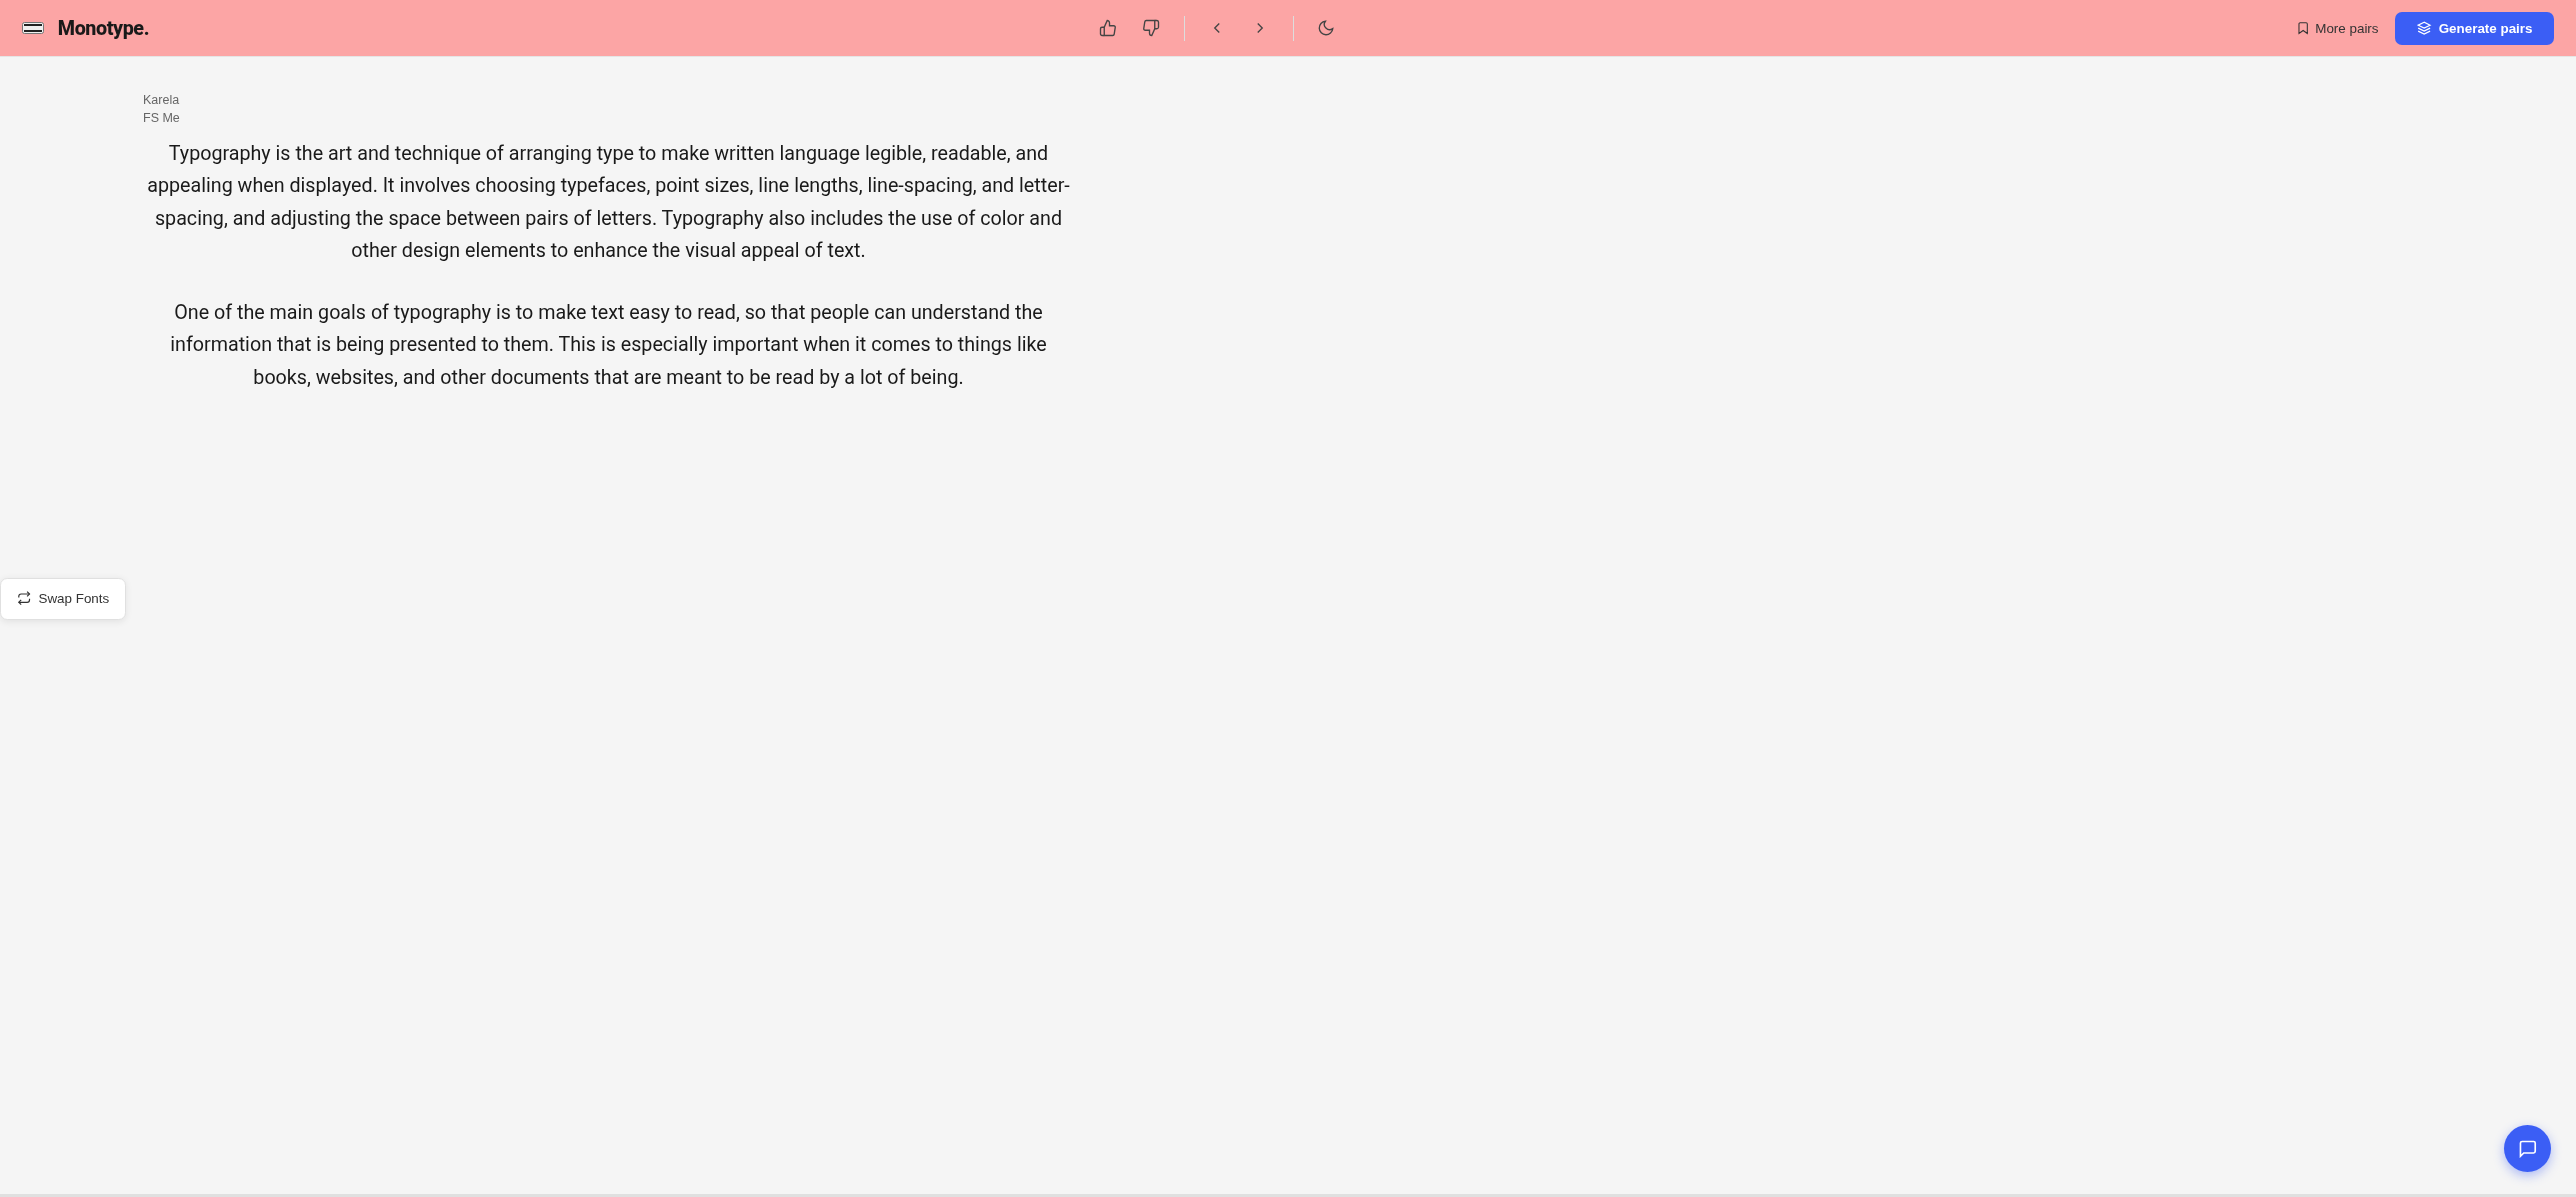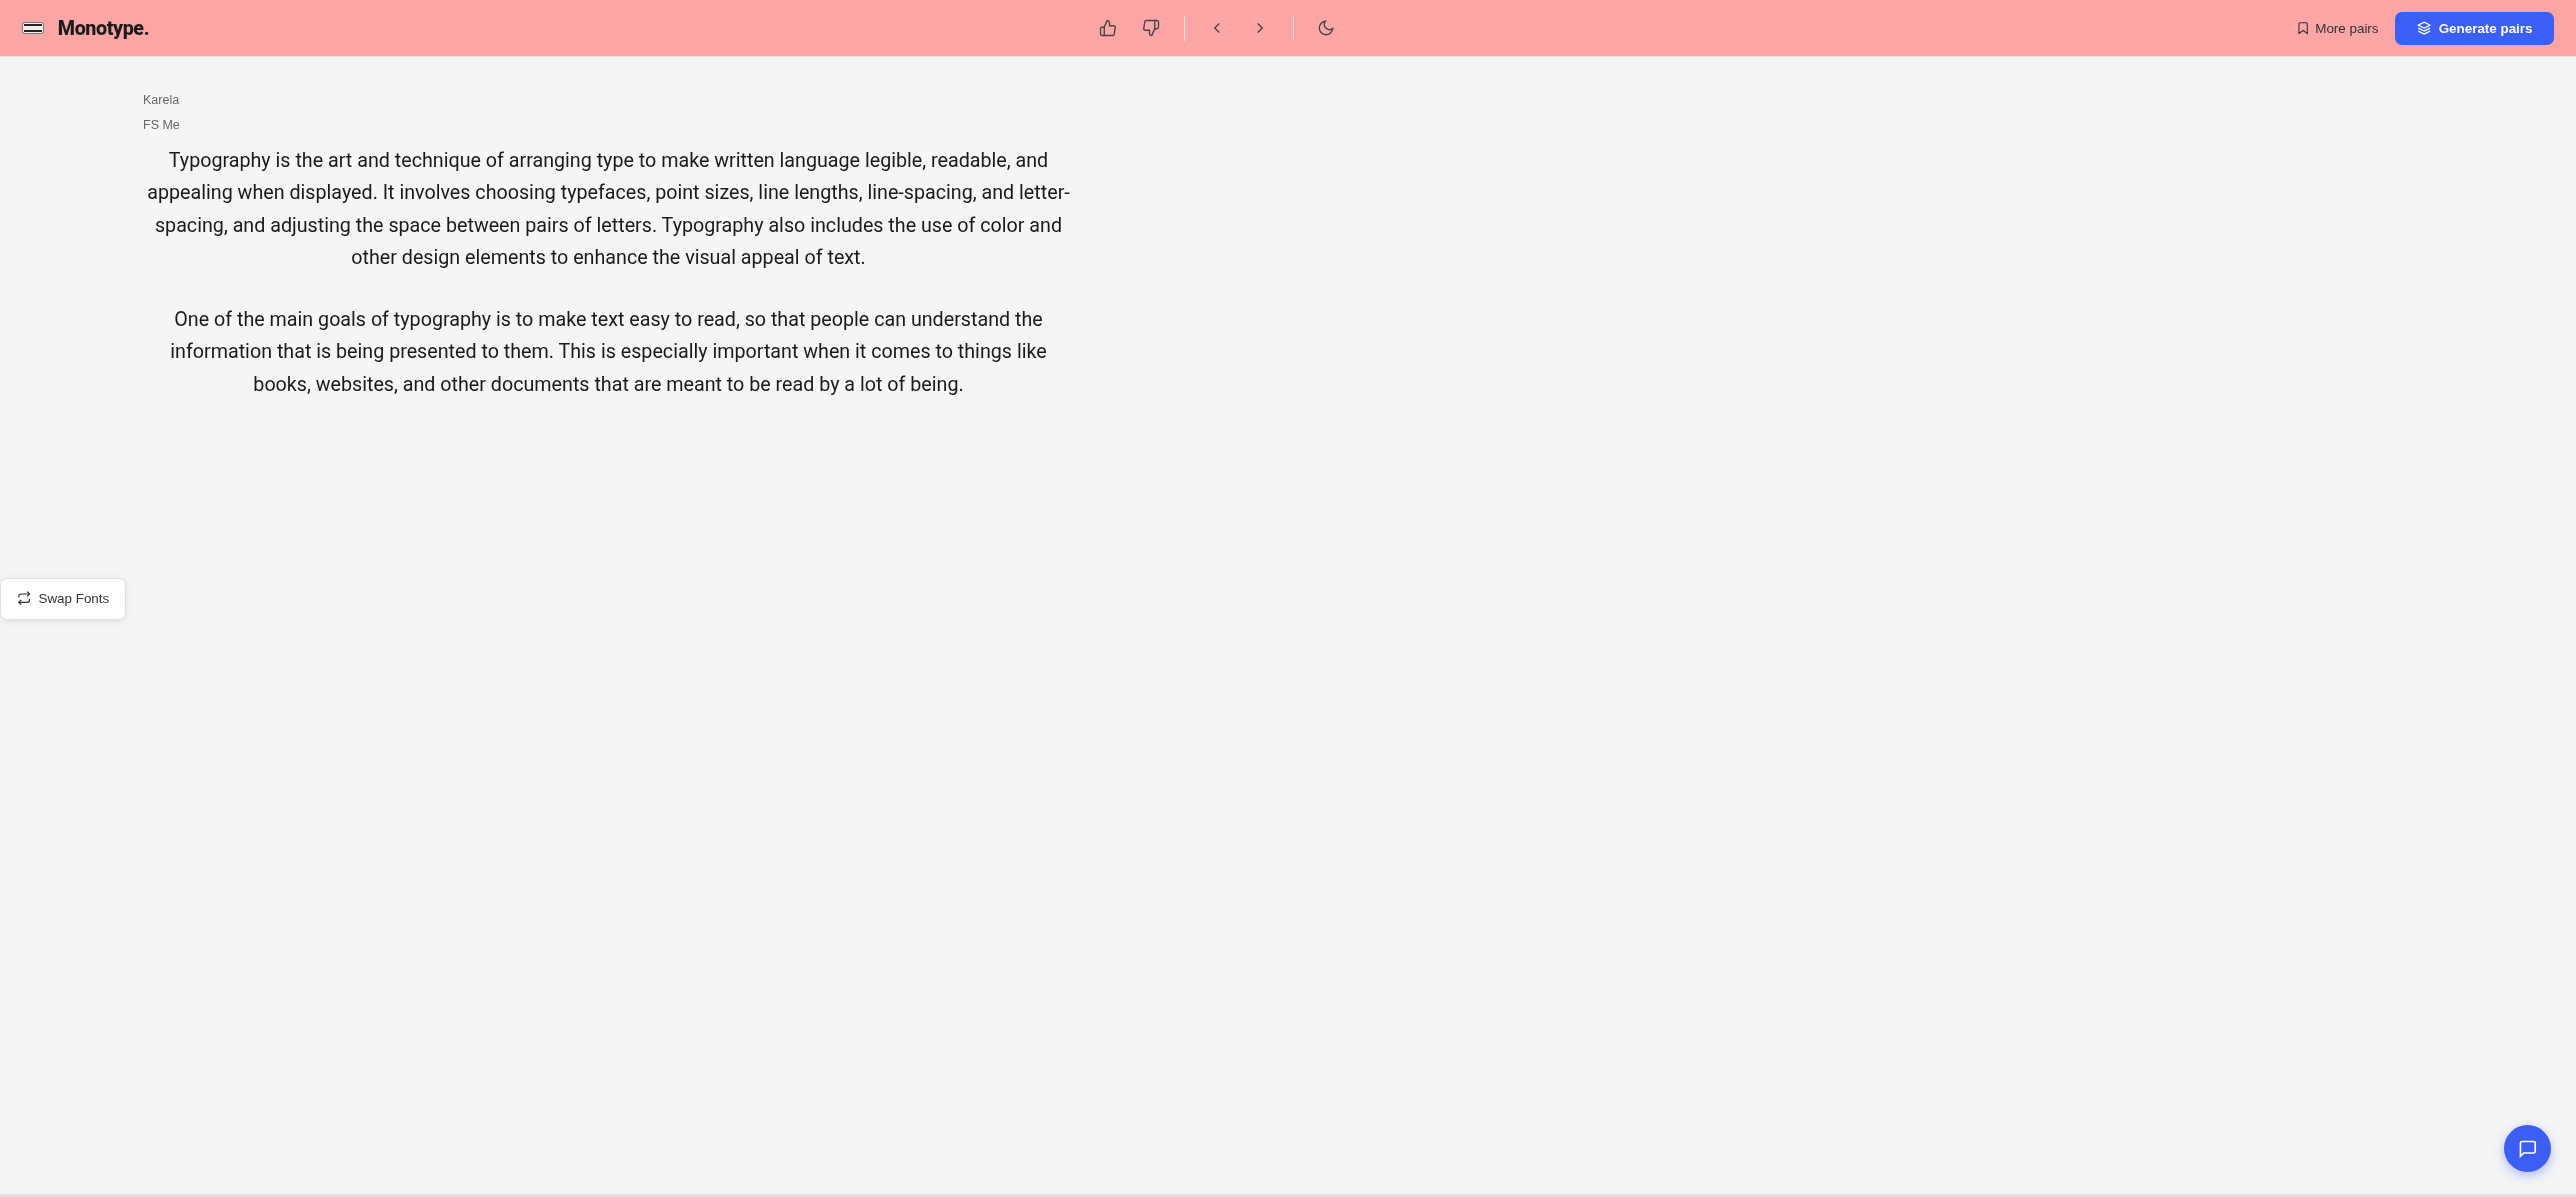--- a/index.html
+++ b/index.html
@@ -121,21 +121,21 @@
     
     .main-content {
       margin-top: 57px;
       padding: 36px 0 36px 143px;
       max-width: 1074px;
     }
 
     .font-label {
       font-size: 12.5px;
       color: #666;
-      margin-bottom: 11px;
+      margin-bottom: 4px;
       font-family: -apple-system, BlinkMacSystemFont, sans-serif;
     }
 
     .headline {
       font-size: 82px;
       font-weight: 700;
       line-height: 1.05;
       color: #1a1a1a;
       font-family: 'Georgia', 'Times New Roman', serif;
       margin-bottom: 36px;

